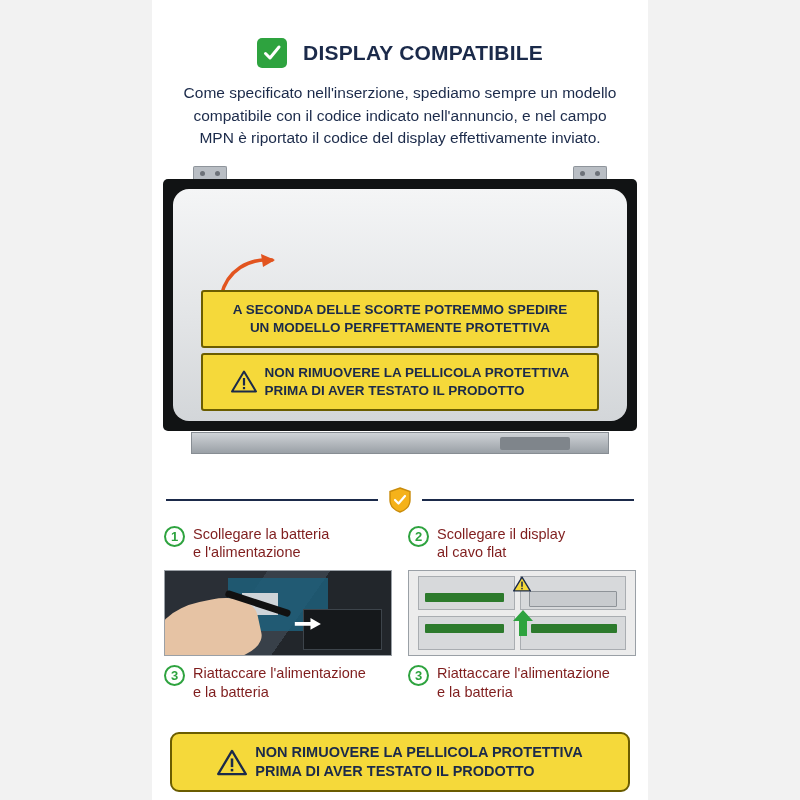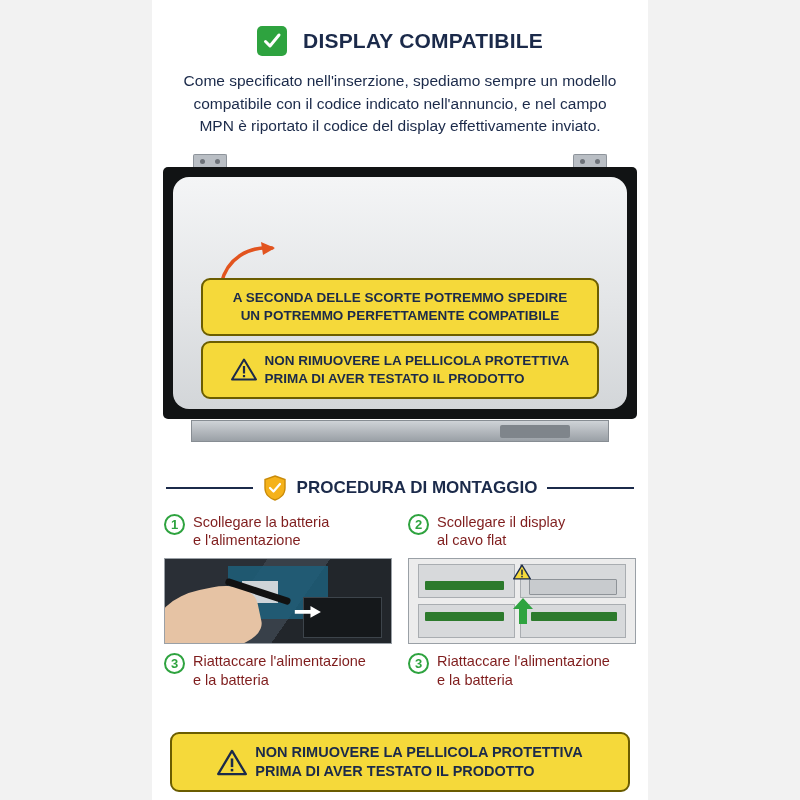--- a/index.html
+++ b/index.html
@@ -38,21 +38,21 @@
     height: 800px;
     background: #ffffff;
   }
 
   
   .header-row {
     display: flex;
     align-items: center;
     justify-content: center;
     gap: 16px;
-    padding-top: 26px;
+    padding-top: 38px;
   }
   .check-box-icon {
     width: 30px;
     height: 30px;
     border-radius: 5px;
     background: #2ea33f;
     display: flex;
     align-items: center;
     justify-content: center;
     flex: none;
@@ -153,21 +153,21 @@
     width: 64px;
     height: 46px;
   }
 
   .yellow-box {
     position: absolute;
     left: 38px;
     width: 398px;
     background: #f5d93a;
     border: 2px solid #6b5d00;
-    border-radius: 9px;
+    border-radius: 3px;
     box-sizing: border-box;
     text-align: center;
     color: #1b2a4a;
     font-weight: bold;
     font-size: 13.5px;
     line-height: 1.32;
     padding: 9px 10px;
   }
   .yellow-box.first { top: 124px; }
   .yellow-box.second { top: 187px; }
@@ -387,21 +387,21 @@
         <div class="connector"></div>
       </div>
 
       <svg class="arrow-curve" viewBox="0 0 64 46" aria-hidden="true">
         <path d="M4 44 C 10 18, 32 6, 55 8" fill="none" stroke="#e2541f" stroke-width="3.5" stroke-linecap="round"></path>
         <path d="M58 8 L44 2 L46 15 Z" fill="#e2541f"></path>
       </svg>
 
       <div class="yellow-box first">
         <div>A SECONDA DELLE SCORTE POTREMMO SPEDIRE</div>
-        <div>UN POTREMMO PERFETTAMENTE COMPATIBILE</div>
+        <div>UN MODELLO PERFETTAMENTE PROTETTIVA</div>
       </div>
 
       <div class="yellow-box second">
         <div class="warn-row">
           <svg class="tri-icon" width="26" height="23" viewBox="0 0 26 23" aria-hidden="true">
             <path d="M13 1.5 L25 21.5 L1 21.5 Z" fill="#f5d93a" stroke="#1b2a4a" stroke-width="2" stroke-linejoin="round"></path>
             <rect x="11.9" y="8" width="2.2" height="7.5" fill="#1b2a4a"></rect>
             <rect x="11.9" y="17" width="2.2" height="2.2" fill="#1b2a4a"></rect>
           </svg>
           <div class="warn-text">
@@ -411,21 +411,20 @@
         </div>
       </div>
     </div>
 
     <div class="proc-head">
       <span class="proc-rule"></span>
       <svg class="shield-icon" width="24" height="26" viewBox="0 0 24 26" aria-hidden="true">
         <path d="M12 1 L22 4.5 V13 C22 19.5 17 23.5 12 25 C7 23.5 2 19.5 2 13 V4.5 Z" fill="#f5b21a" stroke="#c98b0a" stroke-width="1.4"></path>
         <path d="M7 13 L10.5 16.5 L17 9" fill="none" stroke="#ffffff" stroke-width="2.2" stroke-linecap="round" stroke-linejoin="round"></path>
       </svg>
-      <span class="proc-title">PROCEDURA DI MONTAGGIO</span>
       <span class="proc-rule"></span>
     </div>
 
     <div class="steps-grid">
 
       <div class="step-line">
         <span class="step-num">1</span>
         <span class="step-text">
           <span>Scollegare la batteria</span><br>
           <span>e l'alimentazione</span>

